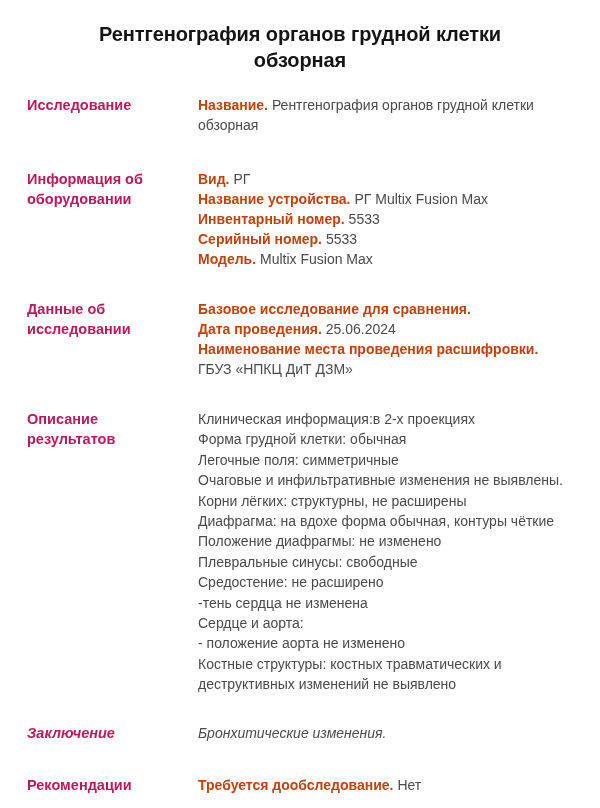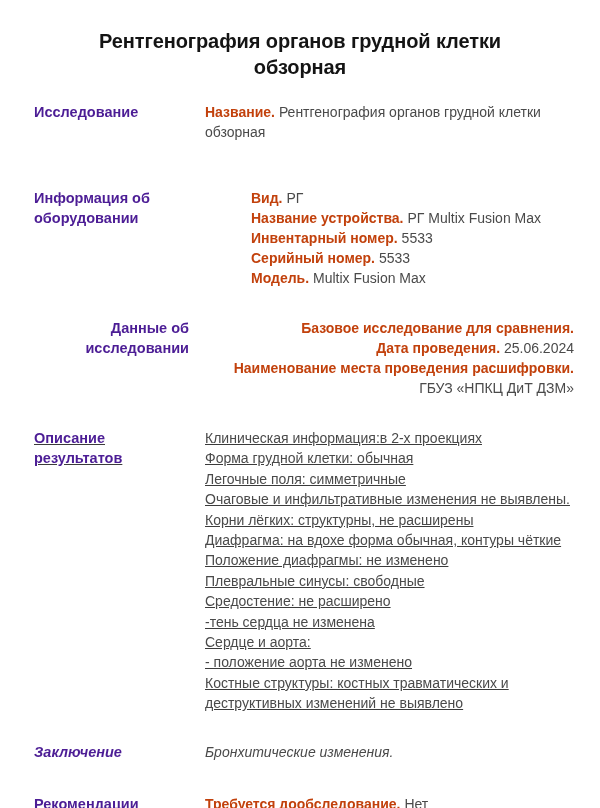--- a/index.html
+++ b/index.html
@@ -11,21 +11,21 @@
     width: 600px;
     height: 808px;
     font-family: "Liberation Sans", "DejaVu Sans", sans-serif;
     color: #3b3b3b;
     overflow: hidden;
   }
   .page {
     width: 600px;
     height: 808px;
     box-sizing: border-box;
-    padding: 12px;
+    padding: 5px;
     position: relative;
     background: #ffffff;
   }
   .doc-title {
     margin: 0;
     padding: 16px 64px 0 64px;
     font-size: 20px;
     line-height: 26px;
     font-weight: bold;
     color: #141414;
@@ -41,21 +41,21 @@
     padding: 0 14px 0 22px;
   }
   .section-label {
     width: 171px;
     flex: 0 0 171px;
     box-sizing: border-box;
     padding-right: 16px;
     font-size: 14.5px;
     line-height: 20px;
     font-weight: bold;
-    color: #4c1d95;
+    color: #be185d;
   }
   .section-body {
     flex: 1 1 auto;
     font-size: 14px;
     line-height: 20px;
     color: #4a4a4a;
   }
   .field-line {
     font-size: 14px;
     line-height: 20px;
@@ -66,23 +66,23 @@
   }
   .field-line .val {
     color: #4a4a4a;
   }
   .finding-line {
     font-size: 14px;
     line-height: 20.4px;
     color: #4a4a4a;
   }
   .gap-investigation { margin-top: 0; }
-  .gap-equipment { margin-top: 46px; gap: 46px; }
-  .gap-studydata { margin-top: 30px; text-align: right; }
-  .gap-description { margin-top: 30px; text-decoration: underline; }
+  .gap-equipment { margin-top: 34px; }
+  .gap-studydata { margin-top: 30px; }
+  .gap-description { margin-top: 30px; }
   .gap-conclusion { margin-top: 28px; font-style: italic; }
   .gap-recommendations { margin-top: 32px; }
 </style>
 </head>
 <body>
 
 <div class="page">
 
   <h1 class="doc-title">Рентгенография органов грудной клетки обзорная</h1>
 

